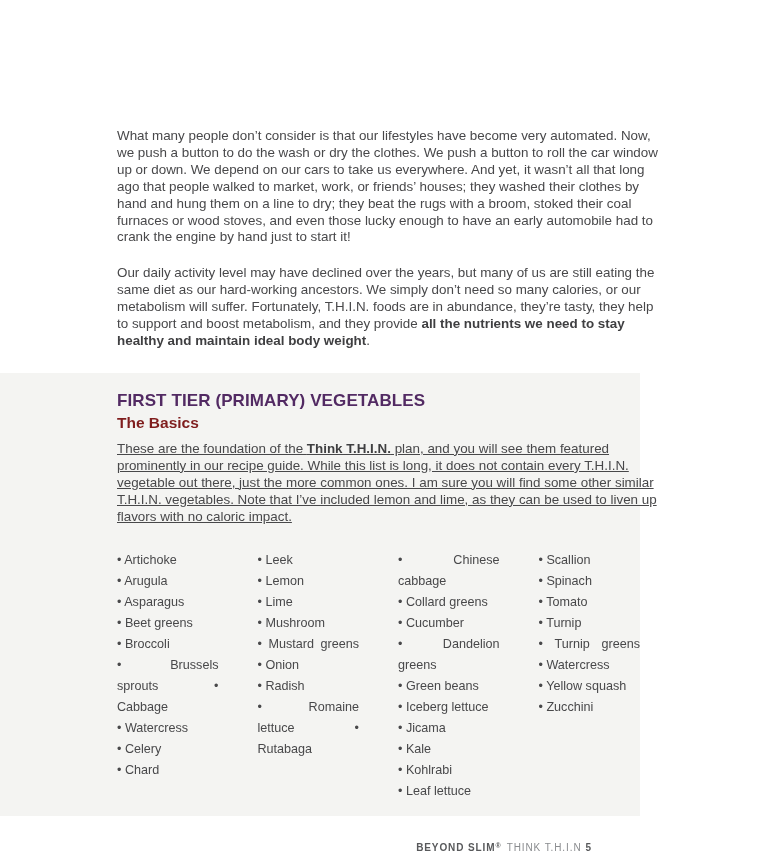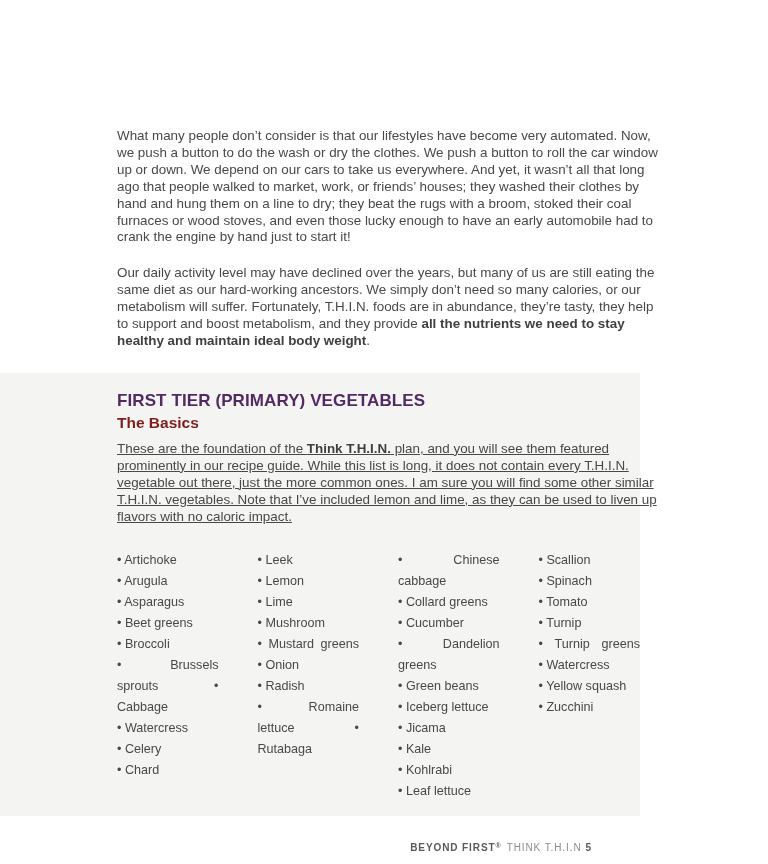--- a/index.html
+++ b/index.html
@@ -134,15 +134,15 @@
           <div class="ln">• Turnip</div>
           <div class="ln j">• Turnip greens</div>
           <div class="ln">• Watercress</div>
           <div class="ln">• Yellow squash</div>
           <div class="ln">• Zucchini</div>
         </div>
       </div>
     </div>
   </section>
 
-  <footer class="footer"><span class="brand">BEYOND FIRST</span><span class="reg">®</span><span class="product">THINK T.H.I.N</span><span class="pagenum">5</span></footer>
+  <footer class="footer"><span class="brand">BEYOND SLIM</span><span class="reg">®</span><span class="product">THINK T.H.I.N</span><span class="pagenum">5</span></footer>
 
 </div>
 
 </body></html>

